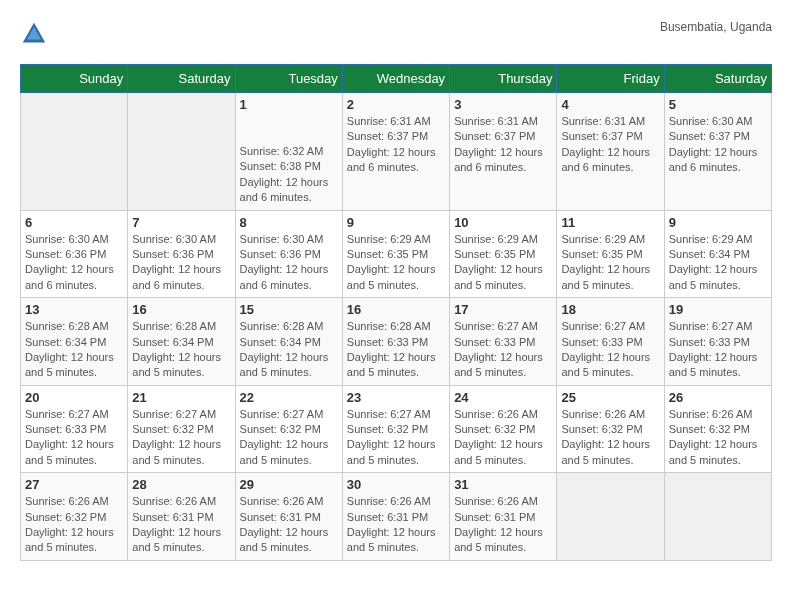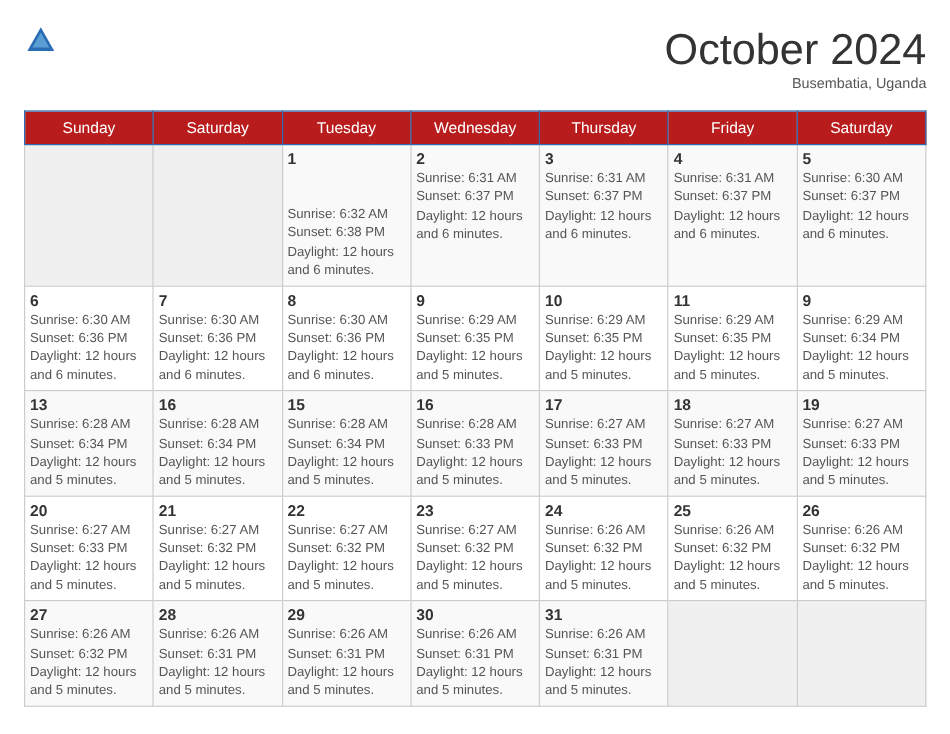--- a/index.html
+++ b/index.html
@@ -52,24 +52,24 @@
       font-size: 12px;
       font-weight: normal;
       color: #555;
     }
     table {
       width: 100%;
       border-collapse: collapse;
       font-size: 11px;
     }
     thead tr th {
-      background-color: #b91c1c;
+      background-color: #15803d;
       color: #fff;
       padding: 6px 4px;
-      text-align: center;
+      text-align: right;
       font-size: 13px;
       font-weight: normal;
       border: 1px solid #2a6db5;
     }
     tbody tr td {
       border: 1px solid #ccc;
       vertical-align: top;
       padding: 4px 4px;
       width: 106px;
       min-height: 80px;
@@ -99,21 +99,20 @@
 <body>
 
 <div class="header">
   <div class="logo">
     <svg class="logo-icon" viewBox="0 0 40 40">
       <polygon points="20,4 36,32 4,32" fill="#2a6db5"></polygon>
       <polygon points="20,10 30,28 10,28" fill="#5a9fd4"></polygon>
     </svg>
   </div>
   <div class="month-title">
-    <h1>October 2024</h1>
     <h2>Busembatia, Uganda</h2>
   </div>
 </div>
 
 <table>
   <thead>
     <tr>
       <th>Sunday</th>
       <th>Saturday</th>
       <th>Tuesday</th>

